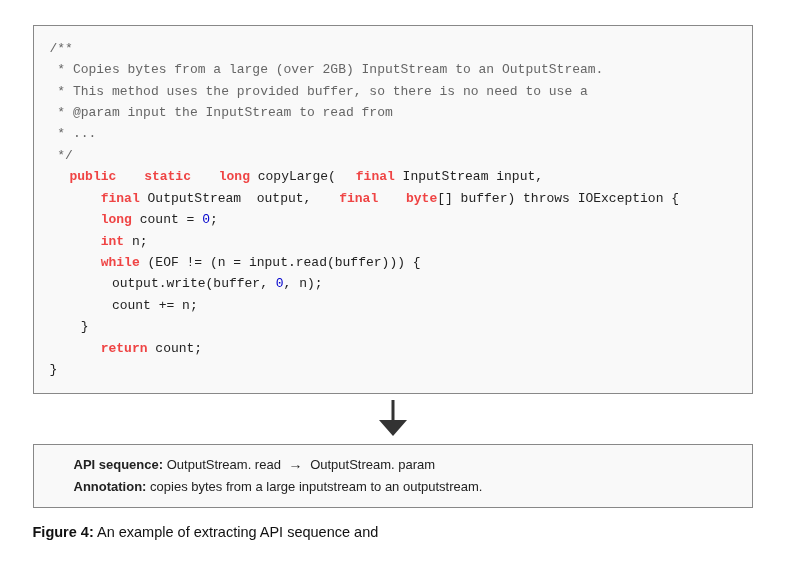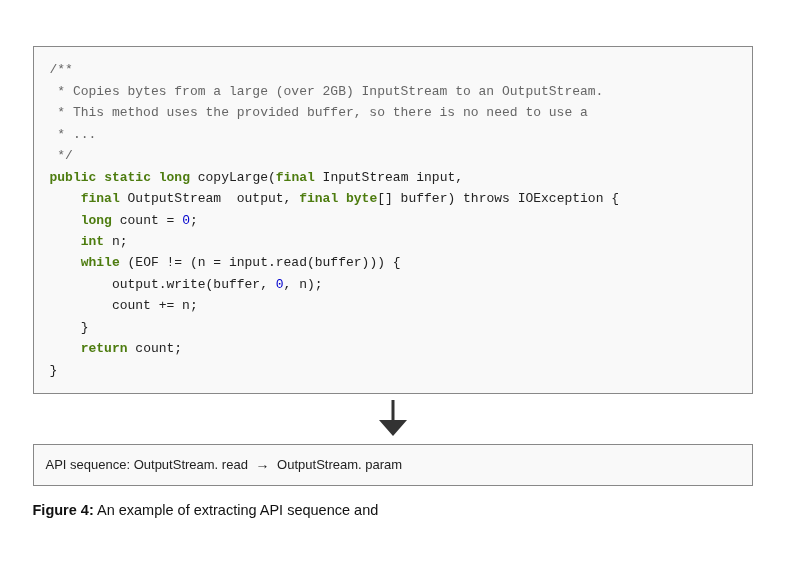--- a/index.html
+++ b/index.html
@@ -28,21 +28,21 @@
       font-family: 'Courier New', Courier, monospace;
       font-size: 13px;
       line-height: 1.65;
       color: #222;
     }
     .code-line {
       white-space: pre;
       display: block;
     }
     .c-comment { color: #666; }
-    .c-keyword { color: #4d7c0f; font-weight: bold; }
+    .c-keyword { color: #ef4444; font-weight: bold; margin-left: 20px; }
 
     .arrow-container {
       display: flex;
       justify-content: center;
       align-items: center;
       padding: 6px 0;
     }
     
     .arrow-svg {
       display: block;
@@ -54,21 +54,21 @@
       background: #f9f9f9;
       padding: 8px 12px;
       font-family: Arial, sans-serif;
       font-size: 13px;
       line-height: 1.7;
       color: #222;
     }
     .annotation-line {
       display: block;
     }
-    .ann-bold { font-weight: normal; }
+    .ann-bold { font-weight: bold; margin-left: 28px; }
     .ann-arrow {
       display: inline-block;
       margin: 0 4px;
       font-size: 14px;
     }
 
     .figure-caption {
       width: 100%;
       margin-top: 14px;
       font-family: Arial, sans-serif;
@@ -80,20 +80,21 @@
   </style>
 </head>
 <body>
 
 <div class="container">
 
   <div class="code-box">
     <span class="code-line c-comment">/**</span>
     <span class="code-line c-comment"> * Copies bytes from a large (over 2GB) InputStream to an OutputStream.</span>
     <span class="code-line c-comment"> * This method uses the provided buffer, so there is no need to use a</span>
+    <span class="code-line c-comment"> * @param input the InputStream to read from</span>
     <span class="code-line c-comment"> * ...</span>
     <span class="code-line c-comment"> */</span>
     <span class="code-line"><span class="c-keyword">public</span> <span class="c-keyword">static</span> <span class="c-keyword">long</span> copyLarge(<span class="c-keyword">final</span> InputStream input,</span>
     <span class="code-line">    <span class="c-keyword">final</span> OutputStream&nbsp; output, <span class="c-keyword">final</span> <span class="c-keyword">byte</span>[] buffer) throws IOException {</span>
     <span class="code-line">    <span class="c-keyword">long</span> count = <span style="color:#0000cd">0</span>;</span>
     <span class="code-line">    <span class="c-keyword">int</span> n;</span>
     <span class="code-line">    <span class="c-keyword">while</span> (EOF != (n = input.read(buffer))) {</span>
     <span class="code-line">        output.write(buffer, <span style="color:#0000cd">0</span>, n);</span>
     <span class="code-line">        count += n;</span>
     <span class="code-line">    }</span>
@@ -108,20 +109,24 @@
     </svg>
   </div>
 
   <div class="annotation-box">
     <span class="annotation-line">
       <span class="ann-bold">API sequence:</span>
       <span> OutputStream. read</span>
       <span class="ann-arrow">→</span>
       <span>OutputStream. param</span>
     </span>
+    <span class="annotation-line">
+      <span class="ann-bold">Annotation:</span>
+      <span> copies bytes from a large inputstream to an outputstream.</span>
+    </span>
   </div>
 
   <div class="figure-caption">
     <span><span class="fig-label">Figure 4:</span> An example of extracting API sequence and</span><br>
     
   </div>
 
 </div>
 
 </body></html>

